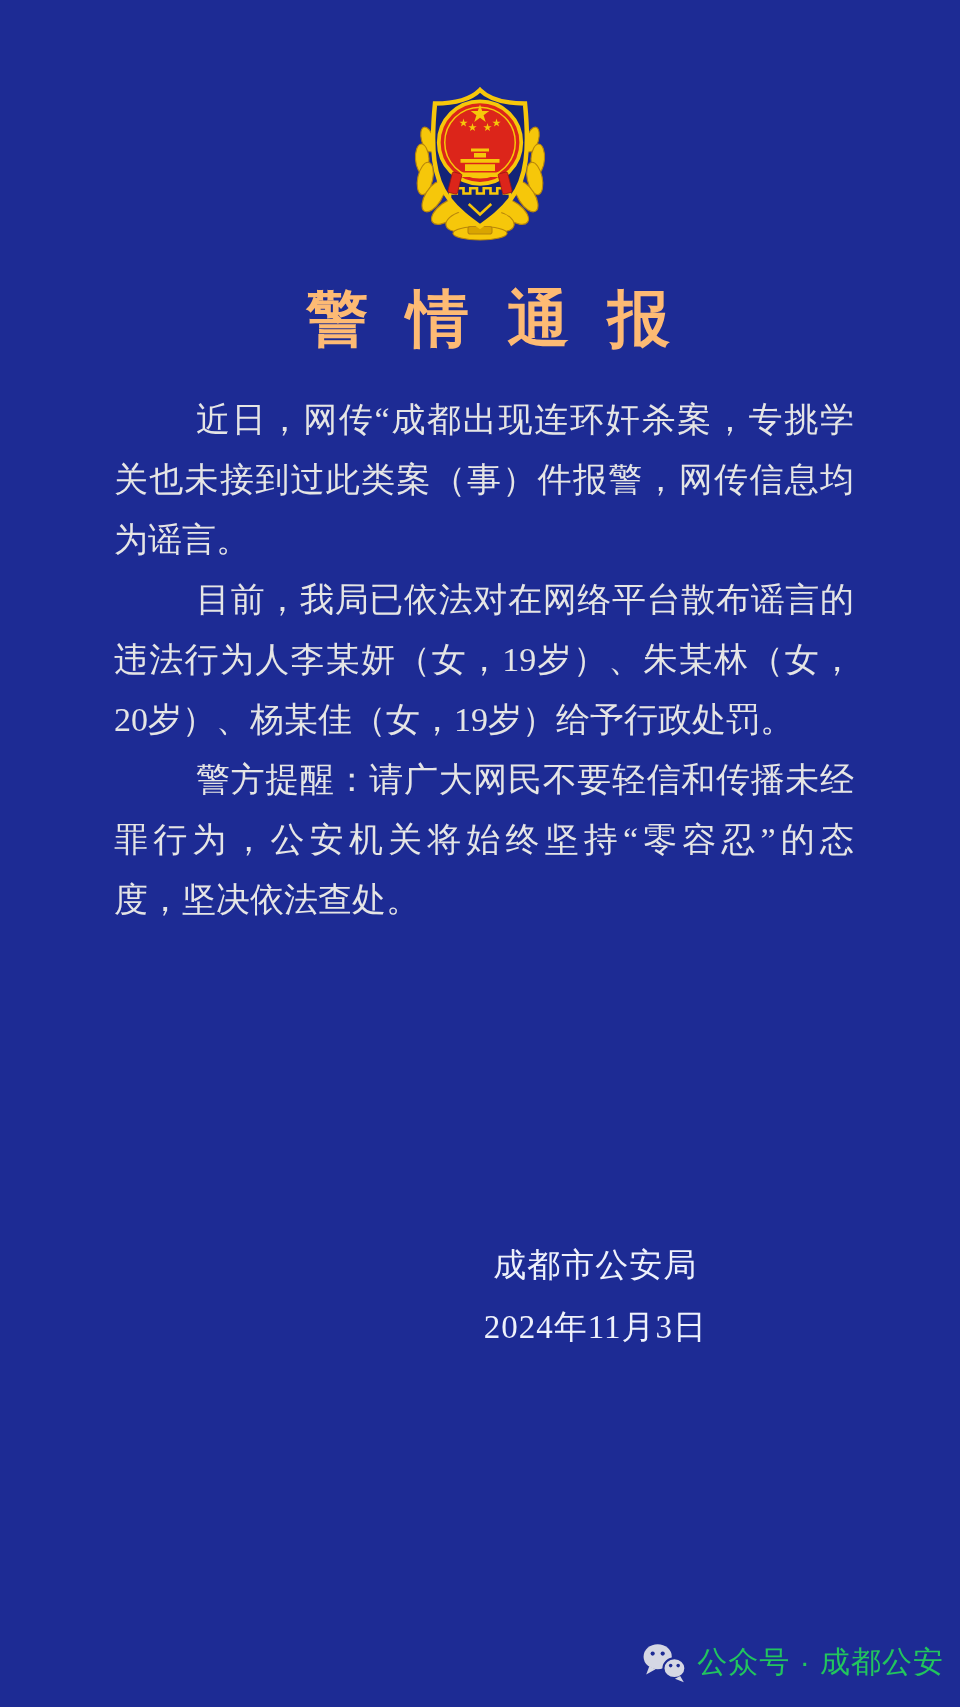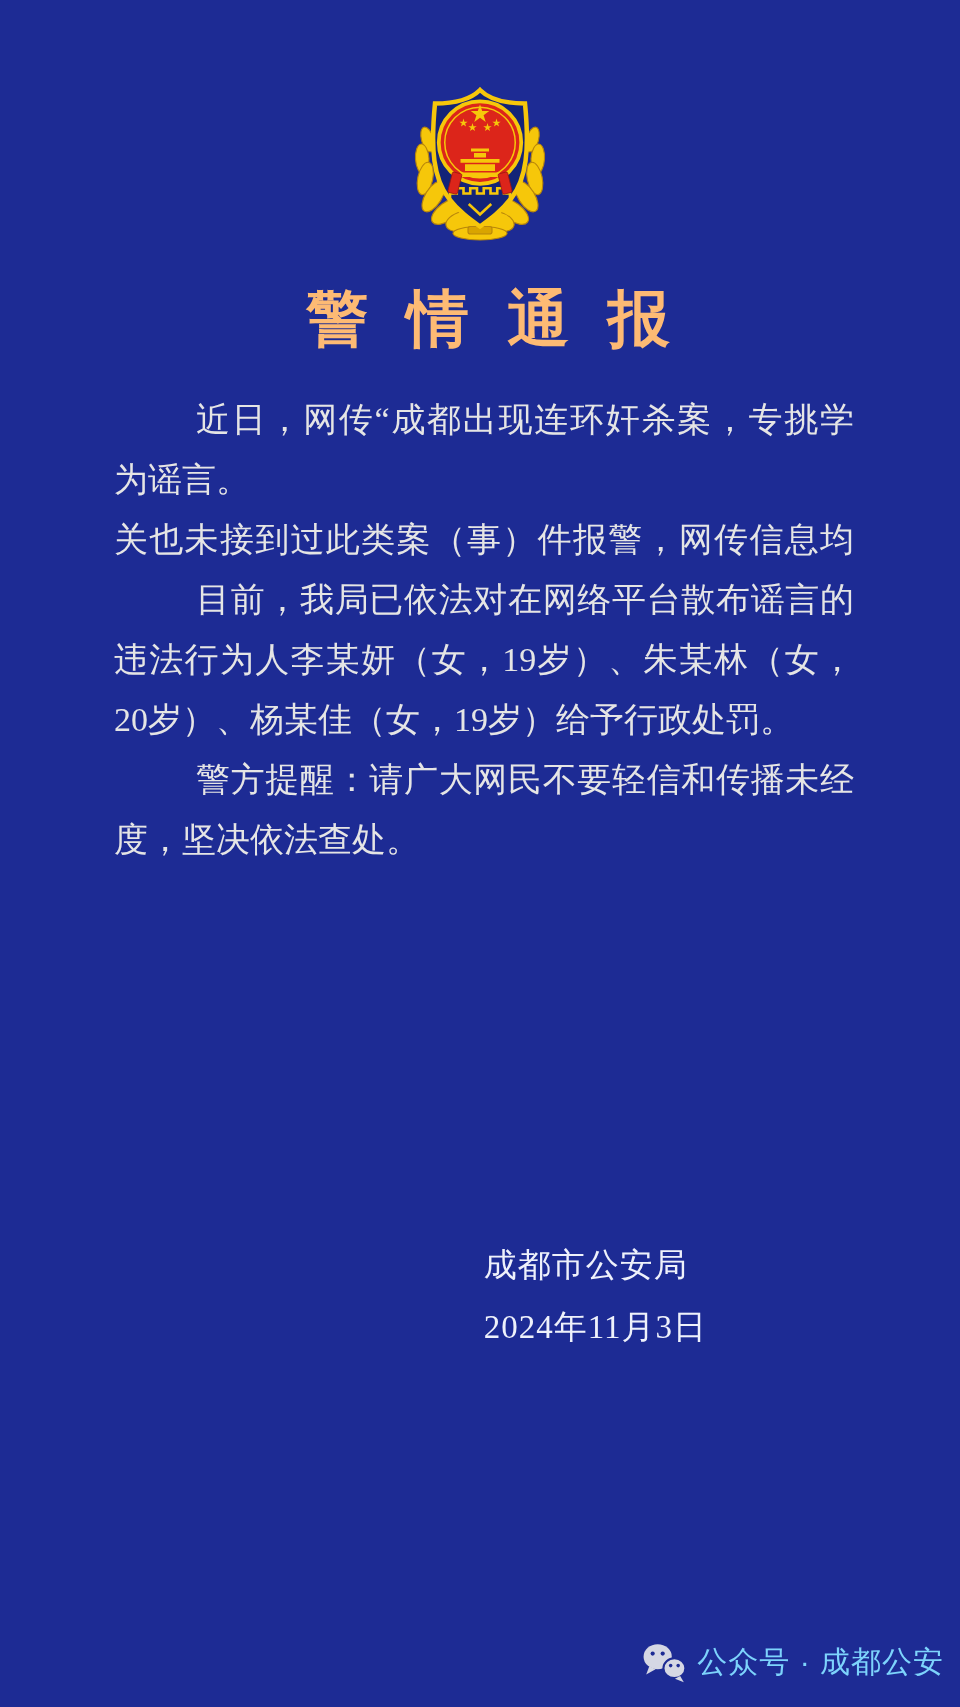--- a/index.html
+++ b/index.html
@@ -49,34 +49,35 @@
     text-align-last: justify;
     height: 60px;
     overflow: hidden;
   }
   .line.ind { text-indent: 82px; }
   .line.end { text-align-last: left; }
   .sig {
     position: absolute;
     top: 1234px;
     right: 253px;
+    text-align: center;
     color: #eef1fb;
     font-size: 33px;
     line-height: 62px;
     letter-spacing: 1px;
     white-space: nowrap;
   }
   .footer {
     position: absolute;
     top: 1642px;
     right: 16px;
     display: flex;
     align-items: center;
     gap: 9px;
-    color: #7dd3fc;
+    color: #22c55e;
     font-family: "Liberation Sans", "DejaVu Sans", sans-serif;
     font-size: 30px;
     letter-spacing: 1px;
     white-space: nowrap;
   }
   .wechat-icon { width: 46px; height: 40px; flex: 0 0 auto; }
 </style>
 </head>
 <body>
 
@@ -133,26 +134,27 @@
     <g fill="#dc251a" stroke="#9a1510" stroke-width="1">
       <rect x="60" y="118" width="13" height="28" rx="2" transform="rotate(14 66 132)"></rect>
       <rect x="127" y="118" width="13" height="28" rx="2" transform="rotate(-14 134 132)"></rect>
     </g>
   </svg>
 
   <h1 class="title">警情通报</h1>
 
   <div class="body-text">
     <div class="line ind">近日，网传“成都出现连环奸杀案，专挑学</div>
+    <div class="line">关也未接到过此类案（事）件报警，网传信息均</div>
     <div class="line end">为谣言。</div>
-    <div class="line">关也未接到过此类案（事）件报警，网传信息均</div>
     <div class="line ind">目前，我局已依法对在网络平台散布谣言的</div>
     <div class="line">违法行为人李某妍（女，19岁）、朱某林（女，</div>
     <div class="line end">20岁）、杨某佳（女，19岁）给予行政处罚。</div>
     <div class="line ind">警方提醒：请广大网民不要轻信和传播未经</div>
+    <div class="line">罪行为，公安机关将始终坚持“零容忍”的态</div>
     <div class="line end">度，坚决依法查处。</div>
   </div>
 
   <div class="sig">
     <div>成都市公安局</div>
     <div>2024年11月3日</div>
   </div>
 
   <div class="footer">
     <svg class="wechat-icon" viewBox="0 0 44 38" aria-hidden="true">

